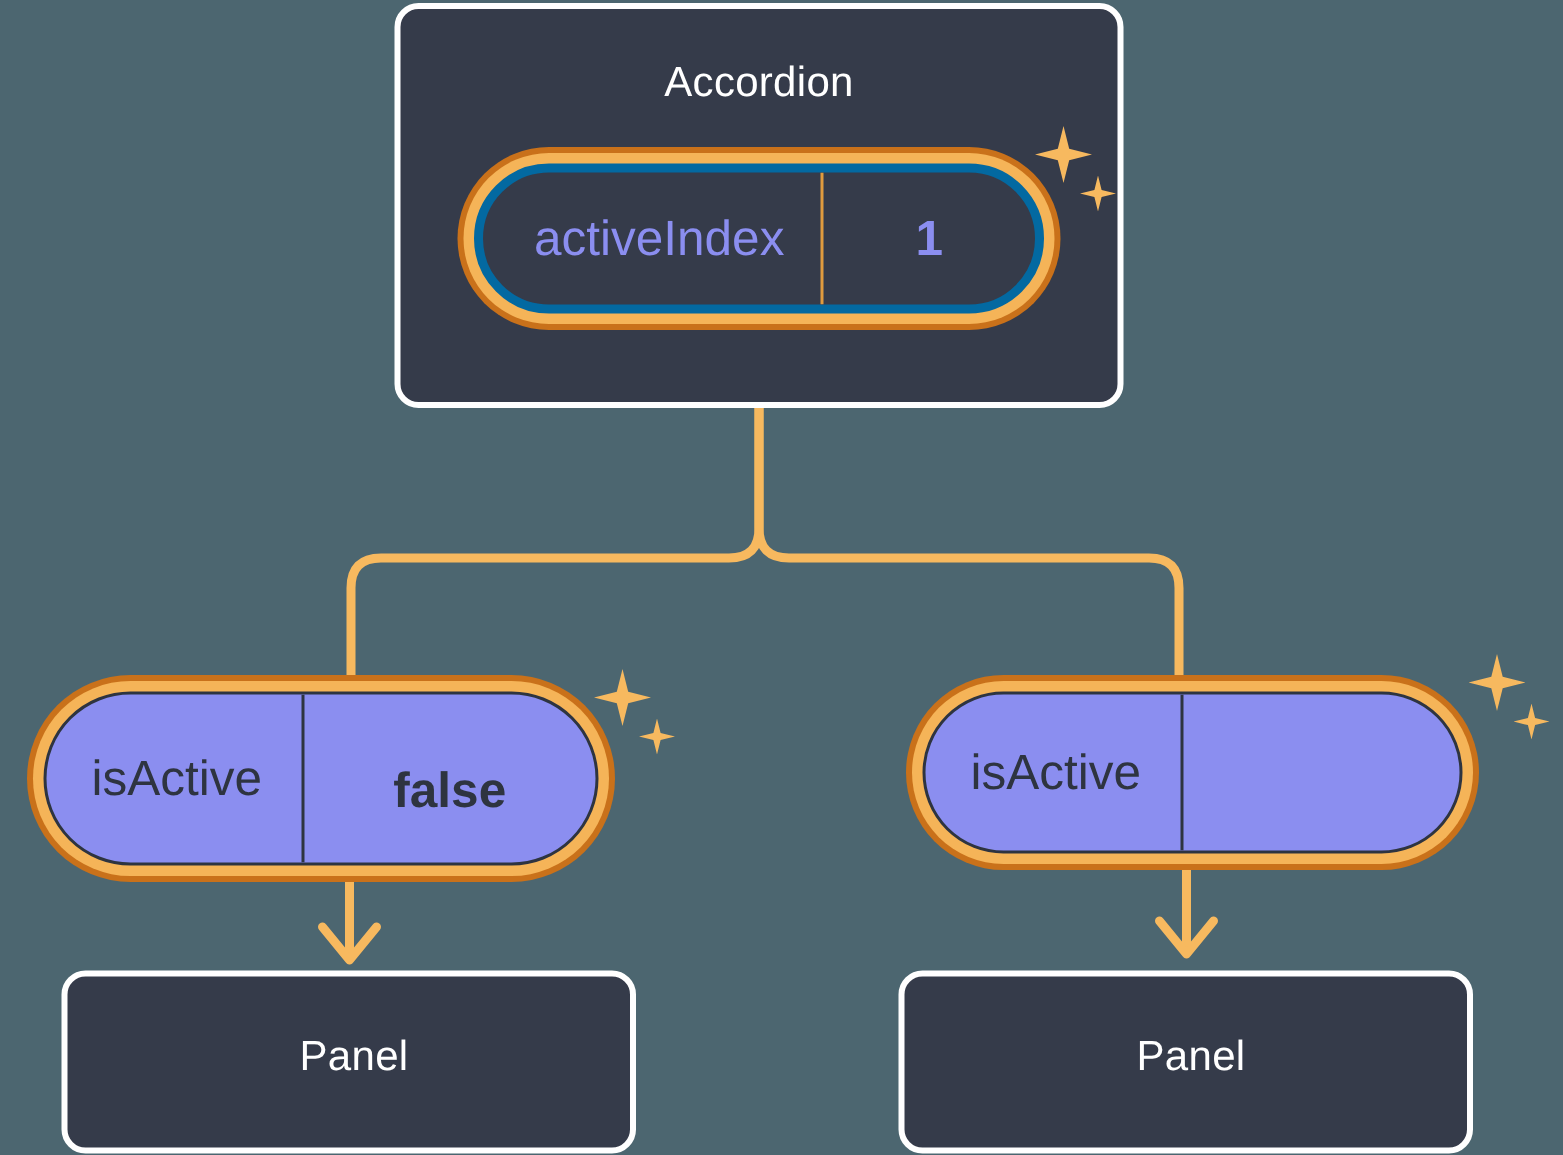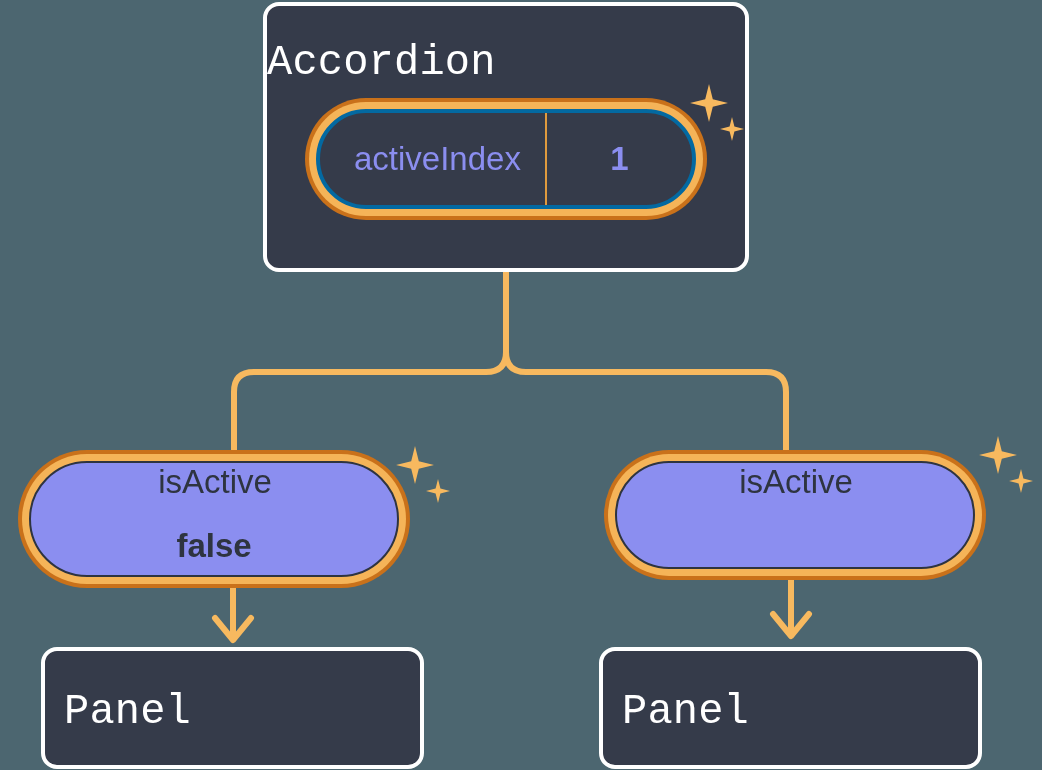--- a/index.html
+++ b/index.html
@@ -35,26 +35,25 @@
   
   .node-box {
     position: absolute;
     background: #353b4a;
     border: 4px solid #ffffff;
     border-radius: 16px;
     box-sizing: border-box;
   }
   .node-title {
     color: #ffffff;
-    font-size: 42px;
+    font-size: 28px;
     font-weight: 400;
     letter-spacing: .2px;
-    text-align: left;
+    text-align: center;
     white-space: nowrap;
-    font-family: Liberation Mono, monospace;
   }
 
   #accordion-box {
     left: 263px;
     top: 2px;
     width: 486px;
     height: 270px;
   }
   #accordion-box .node-title {
     position: absolute;
@@ -113,42 +112,41 @@
     display: flex;
     align-items: center;
     justify-content: center;
     box-sizing: border-box;
     white-space: nowrap;
   }
 
   
   .pill-dark .pill-inner {
     background: #353b4a;
-    border: 4px solid #0369a1;
+    border: 6px solid #0369a1;
   }
   .pill-dark .pill-key {
     color: #8b8ef0;
     font-size: 33px;
     font-weight: 400;
     flex: 0 0 auto;
     padding: 0 24px 0 34px;
     border-right: 2px solid #e09b3e;
   }
   .pill-dark .pill-val {
     color: #8b8ef0;
     font-size: 33px;
     font-weight: 700;
     flex: 1 1 auto;
   }
 
   
   .pill-purple .pill-inner {
     background: #8b8ef0;
     border: 2px solid #2e3440;
-    flex-direction: column;
   }
   .pill-purple .pill-key {
     color: #2e3440;
     font-size: 33px;
     font-weight: 400;
     flex: 0 0 auto;
     padding: 0 26px 0 30px;
     border-right: 2px solid #2e3440;
   }
   .pill-purple .pill-val {

